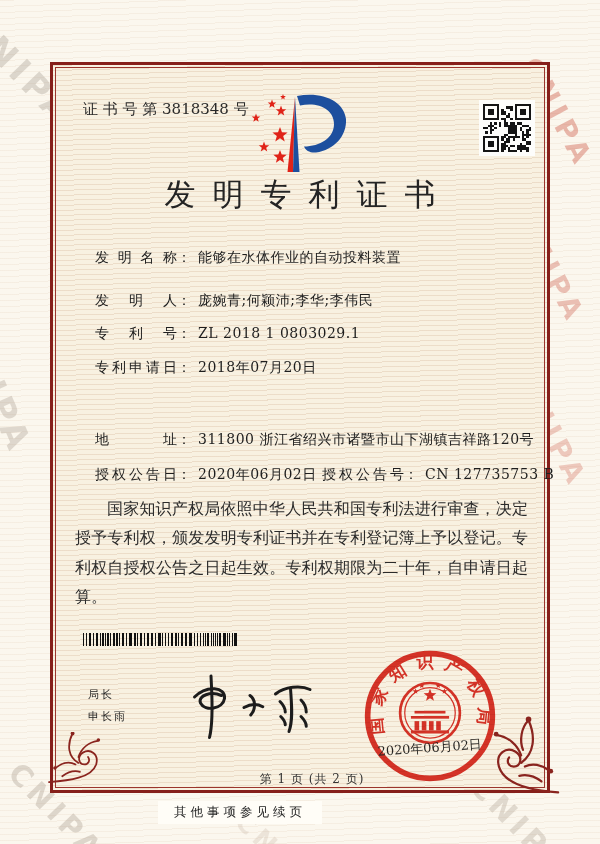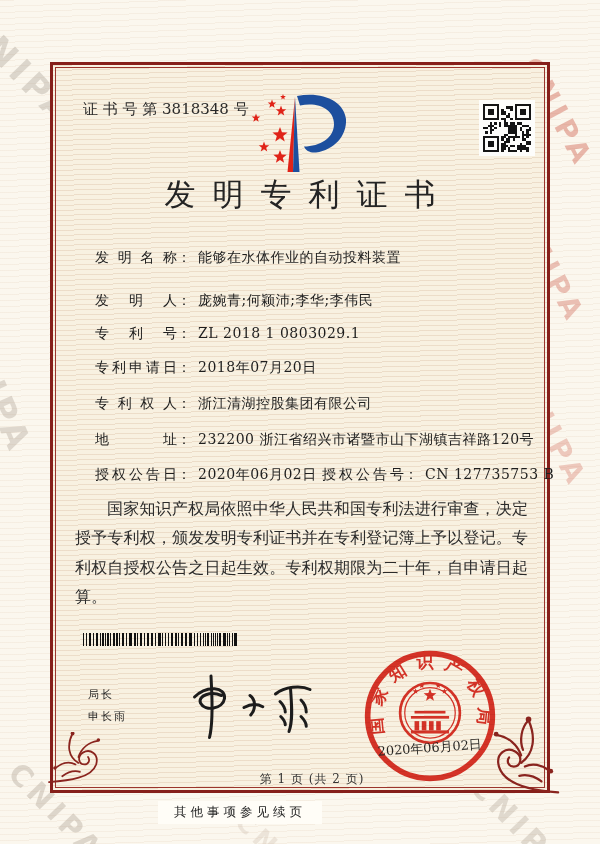--- a/index.html
+++ b/index.html
@@ -254,25 +254,22 @@
   </div>
   <div class="frow r2">
     <span class="flabel">发明人</span><span class="fcolon">：</span><span class="fval">庞婉青;何颖沛;李华;李伟民</span>
   </div>
   <div class="frow r3">
     <span class="flabel">专利号</span><span class="fcolon">：</span><span class="fval">ZL 2018 1 0803029.1</span>
   </div>
   <div class="frow r4">
     <span class="flabel">专利申请日</span><span class="fcolon">：</span><span class="fval">2018年07月20日</span>
   </div>
-  <div class="frow r5">
-    <span class="flabel">专利权人</span><span class="fcolon">：</span><span class="fval">浙江清湖控股集团有限公司</span>
-  </div>
   <div class="frow r6">
-    <span class="flabel">地址</span><span class="fcolon">：</span><span class="fval">232200 浙江省绍兴市诸暨市山下湖镇吉祥路120号</span>
+    <span class="flabel">地址</span><span class="fcolon">：</span><span class="fval">311800 浙江省绍兴市诸暨市山下湖镇吉祥路120号</span>
   </div>
   <div class="frow r7">
     <span><span class="flabel">授权公告日</span><span class="fcolon">：</span><span class="fval">2020年06月02日</span></span>
     <span class="grant2"><span class="flabel">授权公告号</span><span class="fcolon">：</span><span class="fval">CN 127735753 B</span></span>
   </div>
 
   <div class="paras">
     <p>国家知识产权局依照中华人民共和国专利法进行审查，决定授予专利权，颁发发明专利证书并在专利登记簿上予以登记。专利权自授权公告之日起生效。专利权期限为二十年，自申请日起算。</p>
   </div>
 

